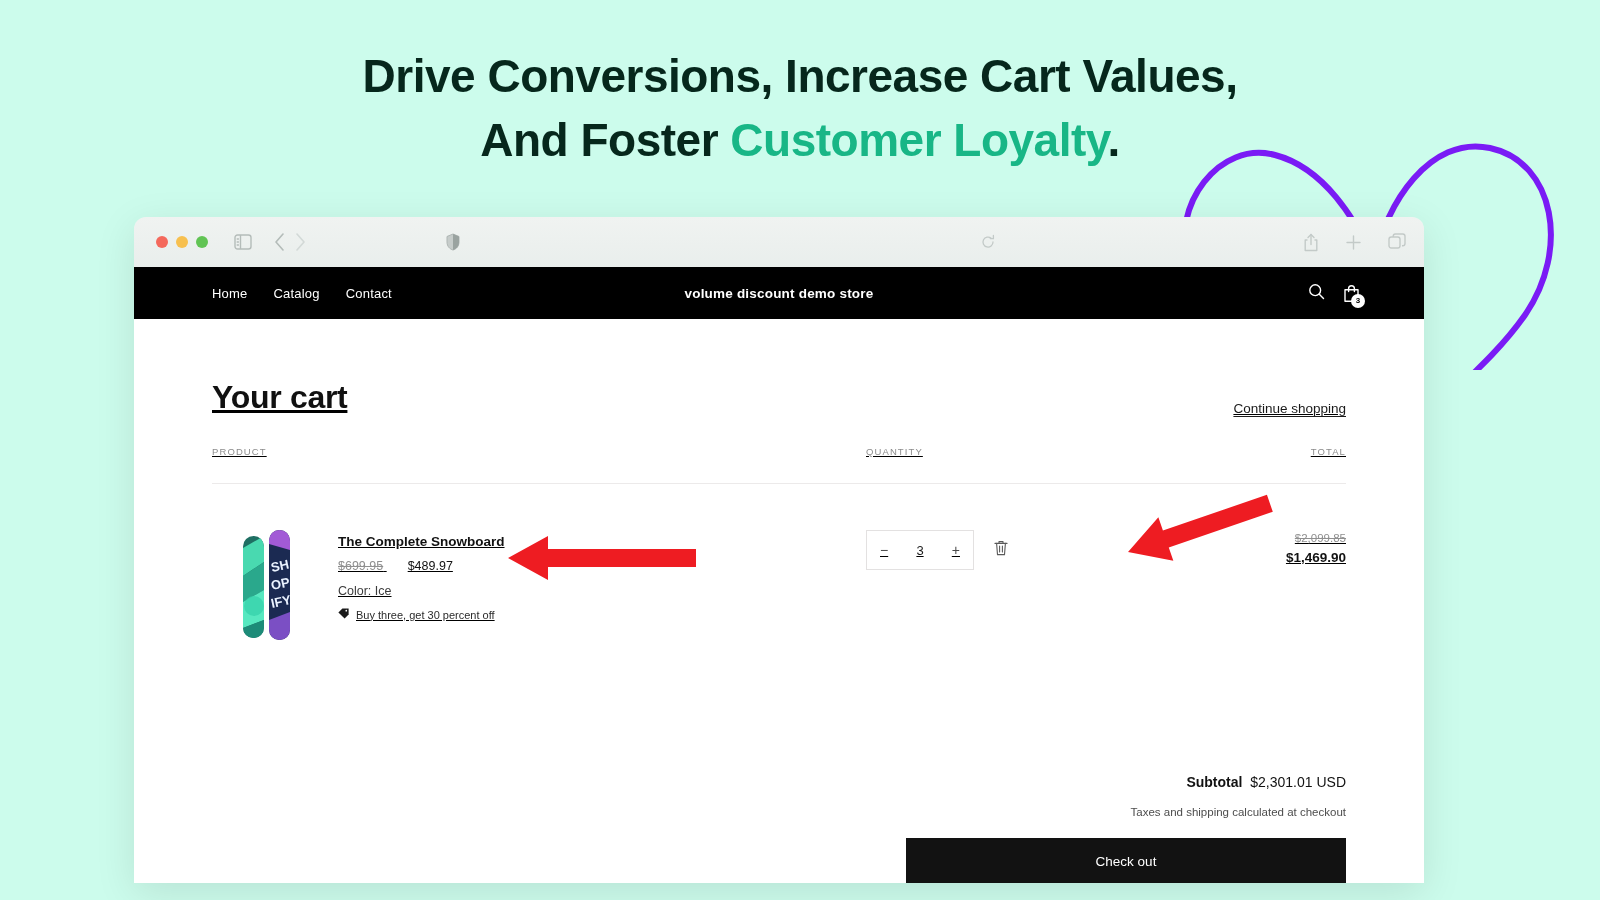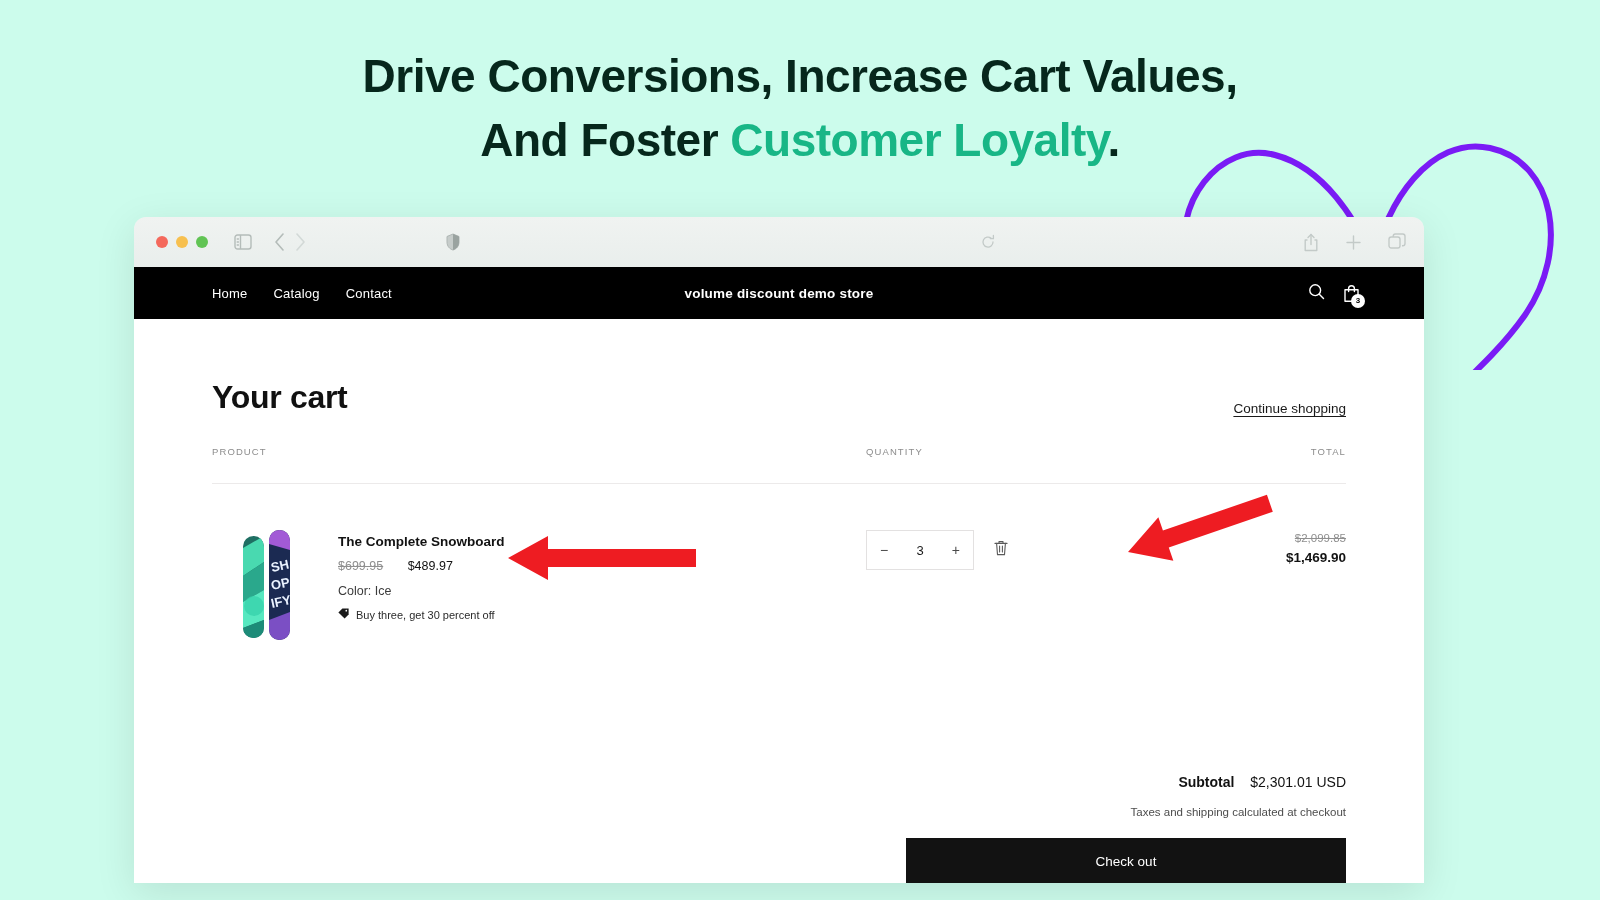--- a/index.html
+++ b/index.html
@@ -28,20 +28,21 @@
     width: 420px; height: 260px; z-index: 2; pointer-events: none;
   }
 
   
   .browser {
     position: absolute; left: 134px; top: 217px;
     width: 1290px; height: 666px;
     border-radius: 12px 12px 0 0;
     overflow: hidden; z-index: 6;
     box-shadow: 0 10px 40px rgba(0,0,0,0.10);
+    text-decoration: underline;
   }
   .chrome {
     height: 50px; width: 100%;
     background: linear-gradient(180deg,#f0f3f1 0%, #e9eeec 100%);
     display: flex; align-items: center; position: relative;
   }
   .traffic { display: flex; gap: 8px; margin-left: 22px; }
   .light { width: 12px; height: 12px; border-radius: 50%; }
   .light.red { background: #f4695c; }
   .light.yellow { background: #f7c04f; }
@@ -132,21 +133,21 @@
   .stepper .pm { color: #4a4a4a; font-size: 14px; cursor: pointer; user-select: none; }
   .trash { color: #5a5a5a; cursor: pointer; }
 
   .total-area { width: 120px; text-align: right; padding-top: 4px; }
   .total-old { font-size: 11.5px; color: #8f8f8f; text-decoration: line-through; }
   .total-new { font-size: 13.5px; font-weight: 700; color: #121212; margin-top: 6px; }
 
   
   .totals { position: absolute; right: 78px; top: 455px; width: 440px; text-align: right; }
   .subtotal-row { font-size: 14px; color: #121212; }
-  .subtotal-row .lbl { font-weight: 700; margin-right: 12px; }
+  .subtotal-row .lbl { font-weight: 700; margin-right: 4px; }
   .tax-note { margin-top: 16px; font-size: 11.5px; color: #4d4d4d; }
   .checkout-btn {
     margin-top: 20px; width: 100%; height: 46px; background: #121212; color: #fff;
     font-size: 13.5px; display: flex; align-items: center; justify-content: center;
     border: none; cursor: pointer; font-family: "Liberation Sans", sans-serif;
   }
 
   
   .arrow { position: absolute; z-index: 20; pointer-events: none; }
   .arrow-1 { left: 500px; top: 528px; }

